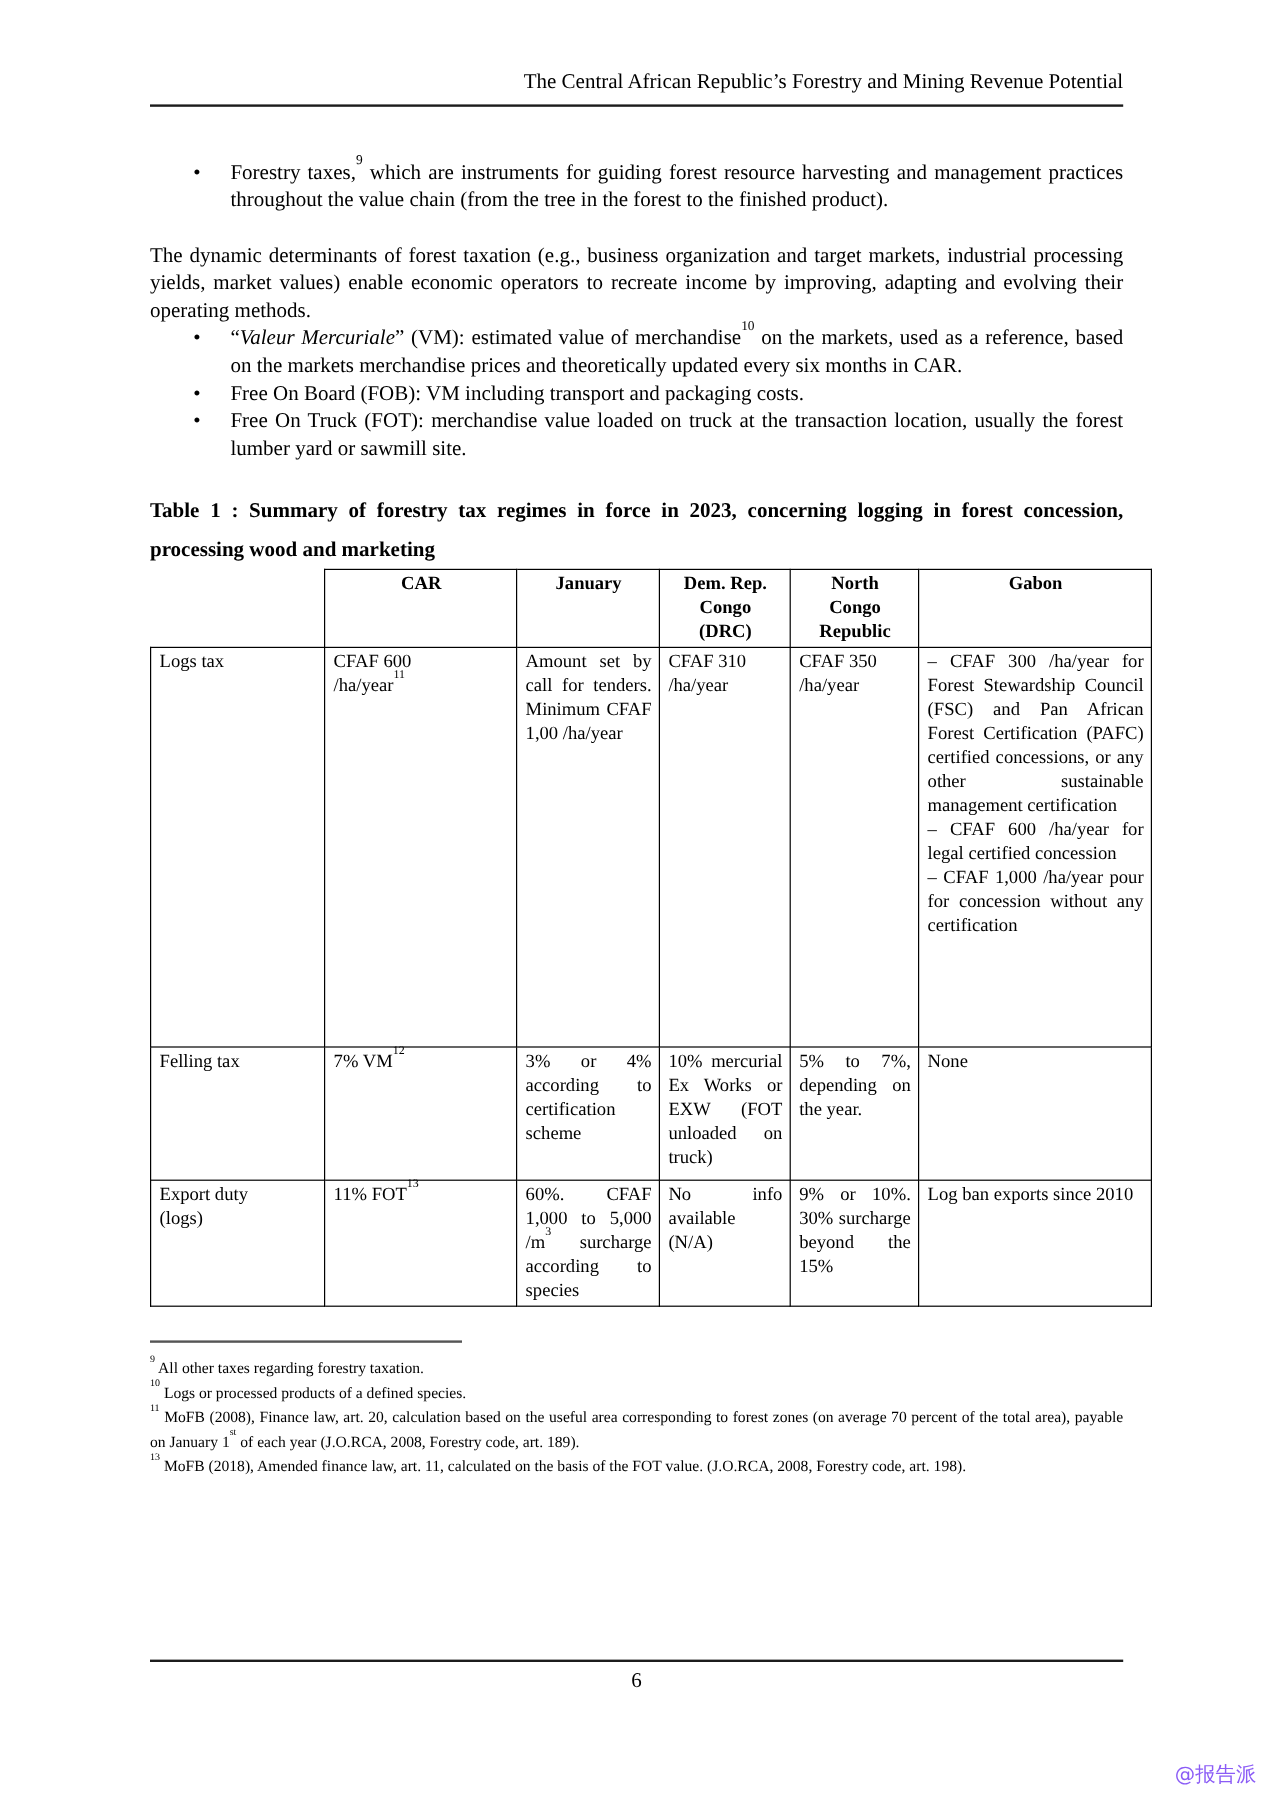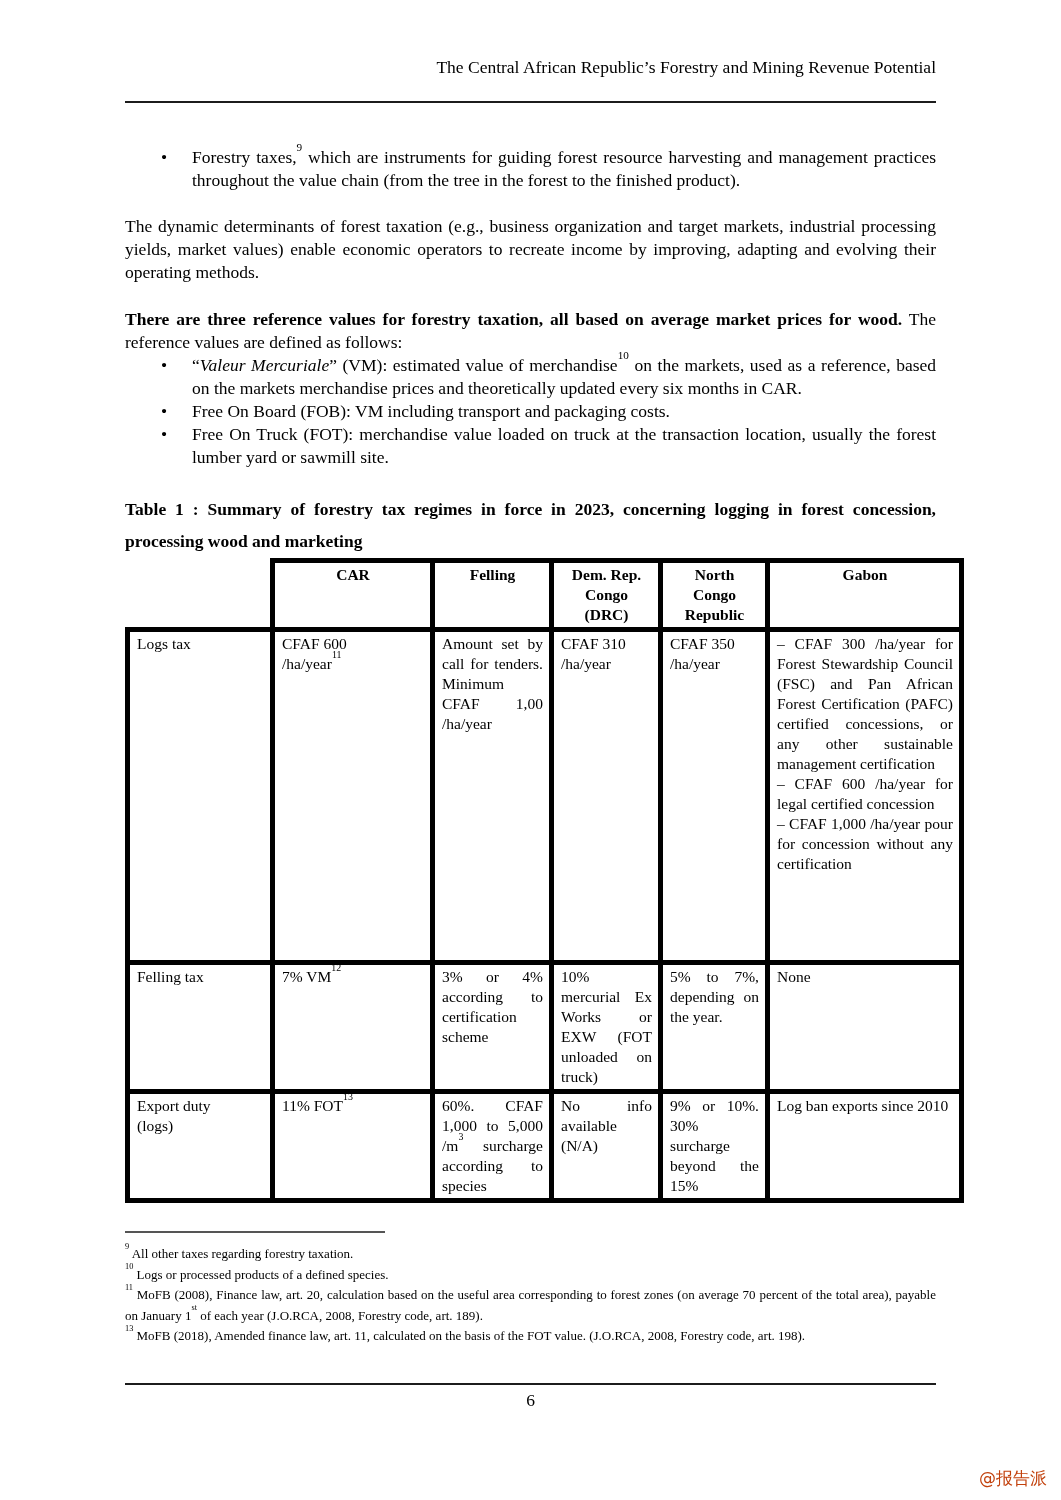--- a/index.html
+++ b/index.html
@@ -11,21 +11,21 @@
     background: #ffffff;
     font-family: "Liberation Serif", serif;
     color: #000;
     padding: 56px 125px 0 125px;
     overflow: hidden;
   }
   .doc-header {
     text-align: right;
     font-size: 17.5px;
     line-height: 22px;
-    padding-bottom: 23px;
+    padding-bottom: 9px;
     border-bottom: 2px solid #1c1c1c;
   }
   .para {
     font-size: 17.5px;
     line-height: 23px;
     text-align: justify;
   }
   .top-bullet { margin-top: 43px; }
   .p1 { margin-top: 23px; }
   .p2 { margin-top: 24px; }
@@ -59,21 +59,21 @@
   }
   table.tax-table {
     border-collapse: collapse;
     table-layout: fixed;
     width: 834px;
     margin-top: 1px;
     font-size: 15.5px;
     line-height: 20px;
   }
   table.tax-table th, table.tax-table td {
-    border: 5px solid #000000;
+    border: 1px solid #000000;
     vertical-align: top;
     padding: 2px 6px 2px 7px;
   }
   table.tax-table th {
     font-weight: bold;
     text-align: center;
     white-space: pre-line;
   }
   table.tax-table th.corner { border: none; }
   td.cell-label { text-align: left; white-space: pre-line; }
@@ -93,37 +93,36 @@
     top: 1383px;
     border-top: 2px solid #1c1c1c;
     text-align: center;
     font-size: 17.5px;
     padding-top: 5px;
   }
   .watermark {
     position: absolute;
     right: 14px;
     bottom: 10px;
-    color: #c2410c;
+    color: #8b5cf6;
     font-size: 17px;
     font-family: "DejaVu Sans", sans-serif;
   }
 </style>
 </head>
 <body>
 
 <div class="page">
 
   <div class="doc-header">The Central African Republic’s Forestry and Mining Revenue Potential</div>
 
   <div class="bullet-item top-bullet"><span>Forestry taxes,</span><sup class="fnref">9</sup><span> which are instruments for guiding forest resource harvesting and management practices throughout the value chain (from the tree in the forest to the finished product).</span></div>
 
   <div class="para p1">The dynamic determinants of forest taxation (e.g., business organization and target markets, industrial processing yields, market values) enable economic operators to recreate income by improving, adapting and evolving their operating methods.</div>
 
-  <div class="para p2"><span class="bold">There are three reference values for forestry taxation, all based on average market prices for wood.</span><span> The reference values are defined as follows:</span></div>
 
   <div>
     <div class="bullet-item"><span>“</span><span class="ital">Valeur Mercuriale</span><span>” (VM): estimated value of merchandise</span><sup class="fnref">10</sup><span> on the markets, used as a reference, based on the markets merchandise prices and theoretically updated every six months in CAR.</span></div>
     <div class="bullet-item">Free On Board (FOB): VM including transport and packaging costs.</div>
     <div class="bullet-item">Free On Truck (FOT): merchandise value loaded on truck at the transaction location, usually the forest lumber yard or sawmill site.</div>
   </div>
 
   <div class="tbl-caption">Table 1 : Summary of forestry tax regimes in force in 2023, concerning logging in forest concession, processing wood and marketing</div>
 
   <table class="tax-table">
@@ -132,21 +131,21 @@
         <col style="width:160px">
         <col style="width:119px">
       <col style="width:109px">
         <col style="width:107px">
         <col style="width:194px">
     </colgroup>
     <tbody>
         <tr style="height:59px">
       <th class="corner"></th>
       <th>CAR</th>
-      <th>Felling</th>
+      <th>January</th>
       <th>Dem. Rep.
 Congo
 (DRC)</th>
       <th>North
 Congo
 Republic</th>
       <th>Gabon</th>
     </tr>
     <tr style="height:333px">
       <td class="cell-label">Logs tax</td>

